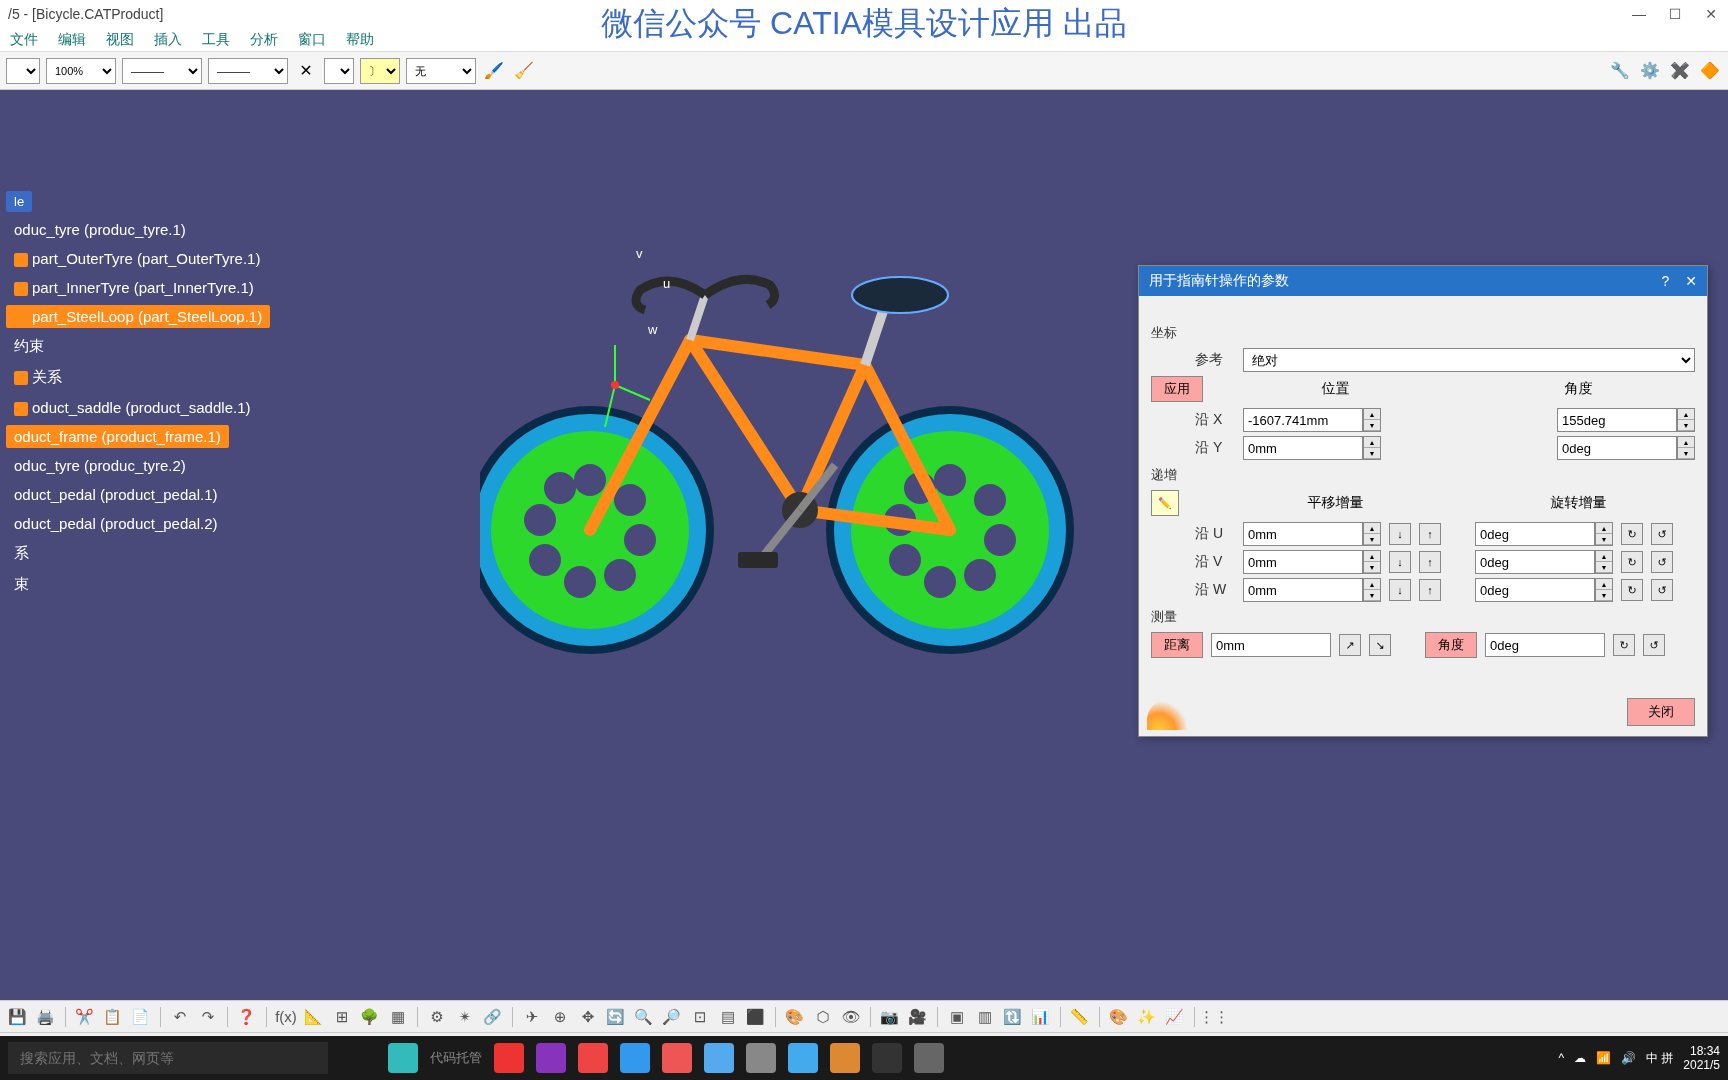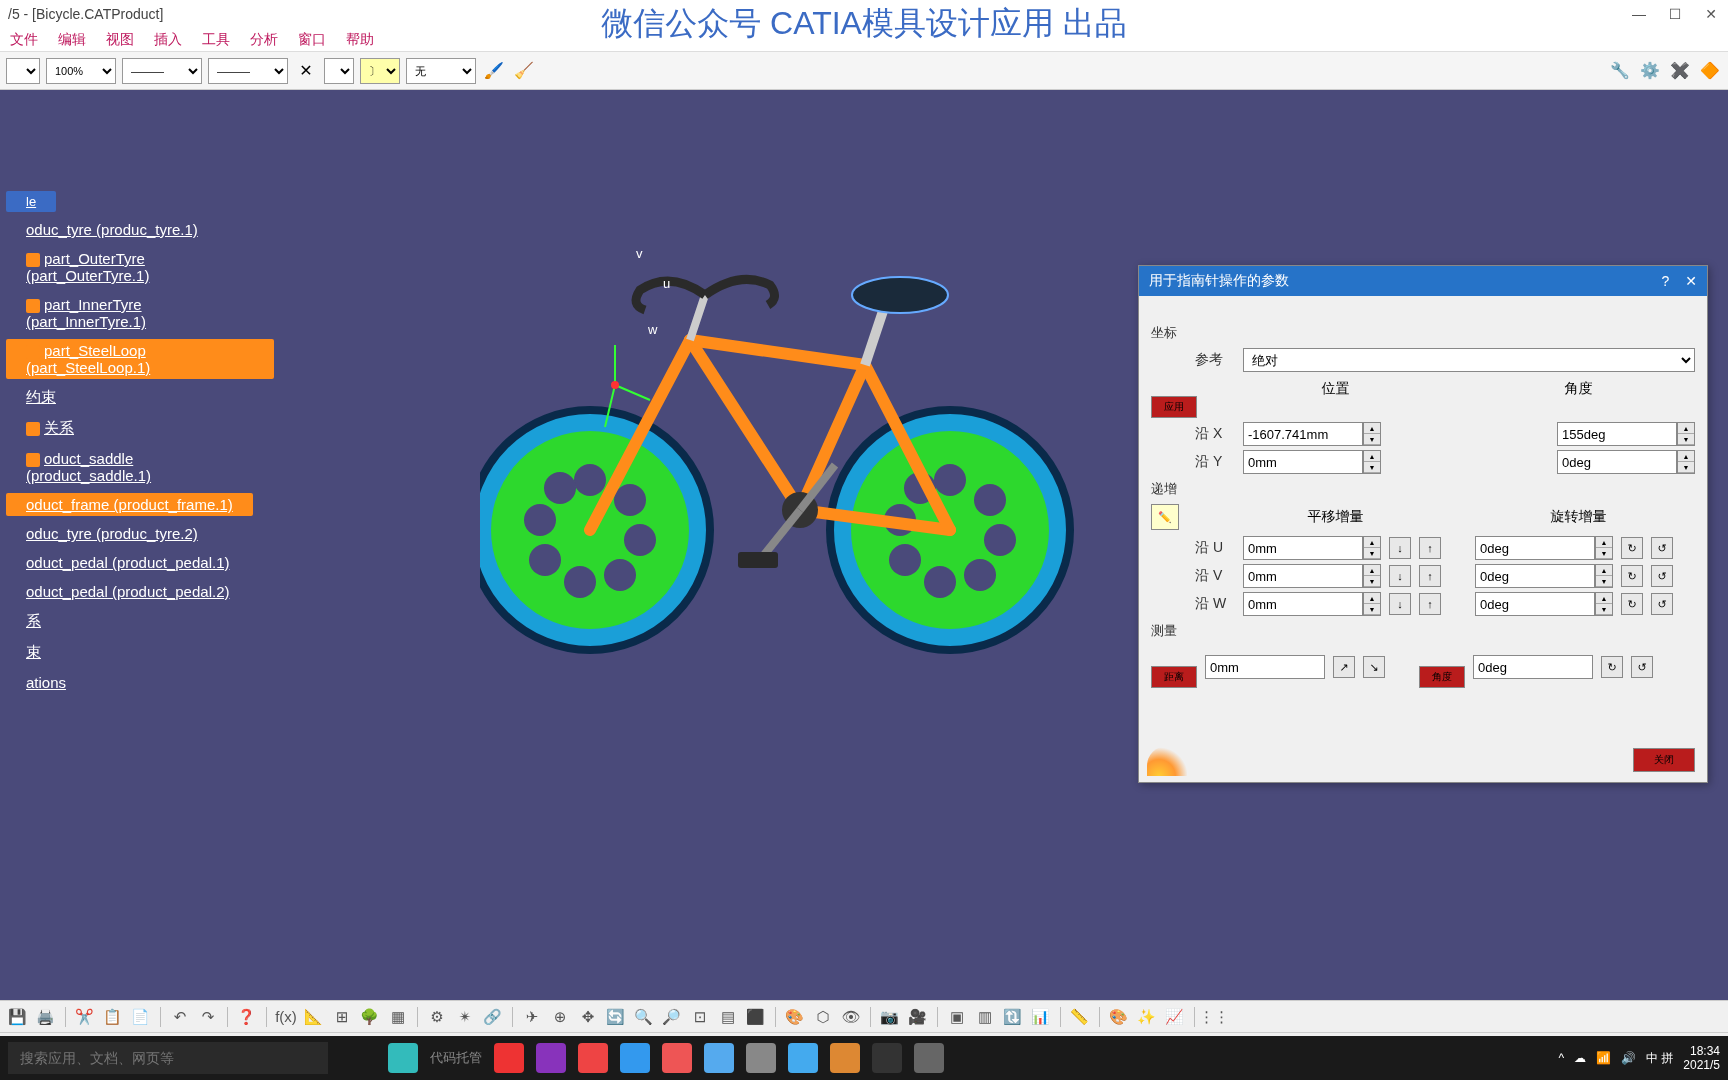--- a/index.html
+++ b/index.html
@@ -3,46 +3,46 @@
 <meta charset="utf-8">
 <style>
 * { margin: 0; padding: 0; box-sizing: border-box; font-family: "Microsoft YaHei", Arial, sans-serif; }
 body { width: 1728px; height: 1080px; background: #f0f0f0; overflow: hidden; position: relative; }
 .title-bar { height: 28px; background: #fff; display: flex; align-items: center; padding: 0 8px; font-size: 14px; color: #333; position: relative; }
 .title-text { color: #444; }
 .watermark { position: absolute; left: 50%; transform: translateX(-50%); color: #3b6bc4; font-size: 32px; font-weight: 400; z-index: 100; top: 2px; }
 .win-controls { position: absolute; right: 8px; display: flex; gap: 18px; }
 .win-btn { width: 18px; height: 18px; cursor: pointer; color: #555; font-size: 14px; display: flex; align-items: center; justify-content: center; }
 .menu-bar { height: 24px; background: #fff; display: flex; align-items: center; padding: 0 6px; font-size: 14px; gap: 12px; border-bottom: 1px solid #ddd; }
-.menu-item { cursor: pointer; padding: 2px 4px; color: #be185d; text-align: center; }
+.menu-item { cursor: pointer; padding: 2px 4px; color: #0f766e; text-align: center; }
 .toolbar { height: 38px; background: #f5f5f5; display: flex; align-items: center; padding: 0 6px; gap: 6px; border-bottom: 1px solid #ccc; }
 .tb-select { height: 26px; border: 1px solid #999; background: #fff; font-size: 11px; padding: 0 4px; }
 .tb-icon { width: 24px; height: 24px; cursor: pointer; display: inline-flex; align-items: center; justify-content: center; font-size: 16px; }
 .tb-right { margin-left: auto; display: flex; gap: 6px; }
 .viewport { position: absolute; top: 90px; left: 0; right: 0; bottom: 78px; background: #4a4a7a; overflow: hidden; }
 .tree { position: absolute; left: 0; top: 90px; width: 280px; padding: 8px 6px; font-size: 15px; color: #fff; z-index: 10; }
-.tree-node { padding: 3px 20px; margin: 3px 0; display: inline-block; cursor: pointer; border-radius: 2px; text-decoration: underline; }
+.tree-node { padding: 3px 8px; margin: 3px 0; display: inline-block; cursor: pointer; border-radius: 2px; }
 .tree-node.sel { background: #ff8c1a; }
 .tree-node.tag { background: #3b6bc4; font-size: 13px; }
 .tree-ic { display: inline-block; width: 14px; height: 14px; background: #ff8c1a; margin-right: 4px; vertical-align: middle; border-radius: 2px; }
 .bike { position: absolute; left: 480px; top: 120px; }
 .frame-tube { stroke: #ff8c1a; stroke-width: 12; fill: none; stroke-linecap: round; }
 .dialog { position: absolute; right: 20px; top: 265px; width: 570px; background: #f0f0f0; border: 1px solid #888; box-shadow: 2px 2px 8px rgba(0,0,0,0.3); z-index: 50; }
 .dlg-title { background: #2673c8; color: #fff; padding: 6px 10px; font-size: 14px; display: flex; align-items: center; }
 .dlg-title-btns { margin-left: auto; display: flex; gap: 16px; }
 .dlg-body { padding: 28px 12px; font-size: 14px; }
 .dlg-section { margin-bottom: 6px; position: relative; }
 .dlg-section-label { color: #333; font-size: 13px; }
 .dlg-row { display: flex; align-items: center; gap: 8px; margin: 4px 0; }
 .dlg-label { width: 40px; font-size: 14px; color: #333; margin-left: 44px; }
 .dlg-input-wrap { display: flex; align-items: center; }
 .dlg-input { width: 120px; height: 24px; border: 1px solid #888; background: #fff; padding: 0 4px; font-size: 13px; }
 .dlg-spinner { width: 18px; height: 24px; border: 1px solid #888; background: #e8e8e8; display: flex; flex-direction: column; }
 .dlg-spinner div { flex: 1; font-size: 7px; display: flex; align-items: center; justify-content: center; cursor: pointer; border-bottom: 1px solid #aaa; }
-.dlg-btn { padding: 3px 12px; border: 1px solid #888; background: #b91c1c; font-size: 10px; cursor: pointer; margin-top: 20px; }
+.dlg-btn { padding: 3px 12px; border: 1px solid #888; background: #fca5a5; font-size: 13px; cursor: pointer; }
 .dlg-cols { display: flex; gap: 10px; }
 .dlg-col { flex: 1; }
 .dlg-col-head { text-align: center; font-size: 14px; padding: 4px 0 6px; }
 .dlg-small-btn { width: 22px; height: 22px; border: 1px solid #888; background: #e8e8e8; cursor: pointer; display: inline-flex; align-items: center; justify-content: center; font-size: 11px; }
 .dlg-select { flex: 1; height: 24px; border: 1px solid #888; background: #fff; padding: 0 4px; font-size: 13px; }
 .dlg-footer { display: flex; justify-content: flex-end; padding: 8px 12px 10px; }
 .dlg-sun { position: absolute; left: 8px; bottom: 6px; width: 40px; height: 30px; background: radial-gradient(circle at 30% 100%, #ffcc33 0%, #ff9933 40%, transparent 70%); border-top-left-radius: 20px; border-top-right-radius: 20px; }
 .bottom-toolbar { position: absolute; bottom: 48px; left: 0; right: 0; height: 32px; background: #f0f0f0; border-top: 1px solid #ccc; display: flex; align-items: center; padding: 0 6px; gap: 4px; }
 .bt-icon { width: 24px; height: 24px; cursor: pointer; display: inline-flex; align-items: center; justify-content: center; font-size: 15px; color: #555; }
 .bt-sep { width: 1px; height: 20px; background: #bbb; margin: 0 3px; }
@@ -166,21 +166,20 @@
         <div><span class="tree-node sel"><span class="tree-ic"></span>part_SteelLoop (part_SteelLoop.1)</span></div>
         <div><span class="tree-node">约束</span></div>
         <div><span class="tree-node"><span class="tree-ic"></span>关系</span></div>
         <div><span class="tree-node"><span class="tree-ic"></span>oduct_saddle (product_saddle.1)</span></div>
         <div><span class="tree-node sel">oduct_frame (product_frame.1)</span></div>
         <div><span class="tree-node">oduc_tyre (produc_tyre.2)</span></div>
         <div><span class="tree-node">oduct_pedal (product_pedal.1)</span></div>
         <div><span class="tree-node">oduct_pedal (product_pedal.2)</span></div>
         <div><span class="tree-node">系</span></div>
         <div><span class="tree-node">束</span></div>
-        <div><span class="tree-node">ations</span></div>
       </div>
   </div>
 </div>
 
 <div class="dialog">
   <div class="dlg-title">
     <span>用于指南针操作的参数</span>
     <div class="dlg-title-btns">
       <span>?</span>
       <span>✕</span>

